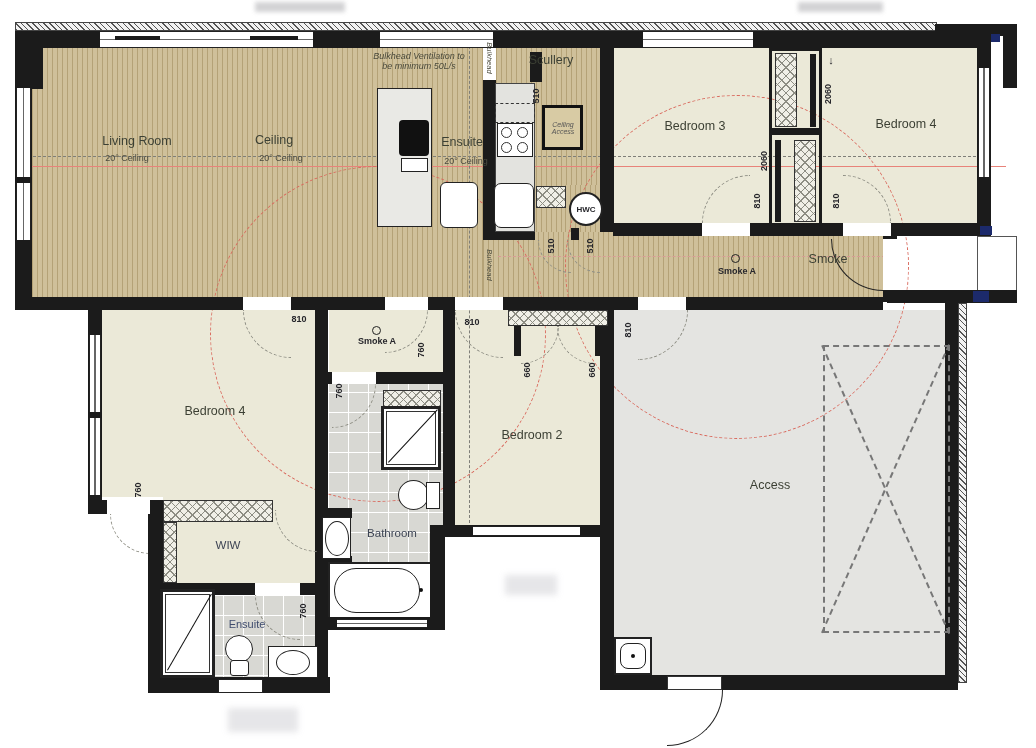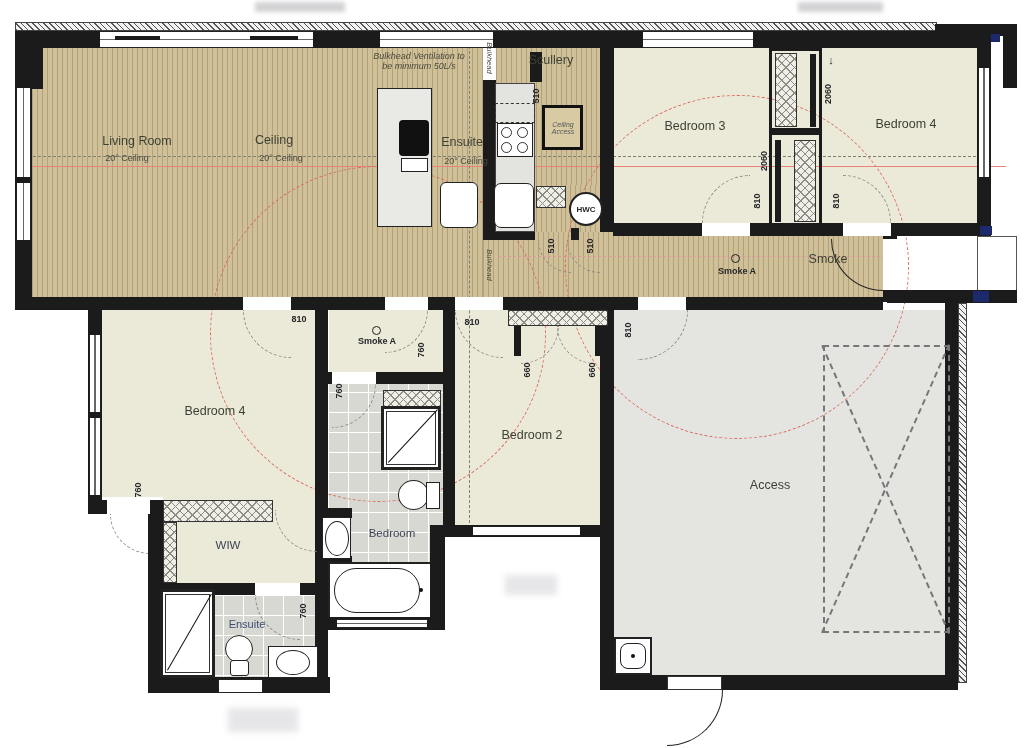--- a/index.html
+++ b/index.html
@@ -235,21 +235,21 @@
   <div class="a ceil" style="left:281px;top:158px">20° Ceiling</div>
   <div class="a lbl" style="left:462px;top:142px">Ensuite</div>
   <div class="a ceil" style="left:466px;top:161px">20° Ceiling</div>
   <div class="a lbl" style="left:551px;top:60px">Scullery</div>
   <div class="a lbl" style="left:695px;top:126px">Bedroom 3</div>
   <div class="a lbl" style="left:906px;top:124px">Bedroom 4</div>
   <div class="a lbl" style="left:828px;top:259px">Smoke</div>
   <div class="a lbl" style="left:215px;top:411px">Bedroom 4</div>
   <div class="a lbl" style="left:532px;top:435px">Bedroom 2</div>
   <div class="a lbl" style="left:770px;top:485px">Access</div>
-  <div class="a lbl" style="left:392px;top:533px;font-size:11.5px;color:#3d4454">Bedroom</div>
+  <div class="a lbl" style="left:392px;top:533px;font-size:11.5px;color:#3d4454">Bathroom</div>
   <div class="a lbl" style="left:228px;top:545px;font-size:11.5px;color:#3d4454">WIW</div>
   <div class="a lbl" style="left:247px;top:624px;font-size:11px;color:#3f4c6e">Ensuite</div>
 
   <div class="a note" style="left:419px;top:61px;width:100px">Bulkhead Ventilation to be minimum 50L/s</div>
   <div class="a note" style="left:563px;top:128px;width:38px;font-size:7px;color:#555">Ceiling Access</div>
   <div class="a note v" style="left:489px;top:58px;font-size:7.5px">Bulkhead</div>
   <div class="a note v" style="left:489px;top:265px;font-size:7.5px">Bulkhead</div>
   <div class="a dim" style="left:586px;top:209px;font-size:8px">HWC</div>
   <div class="a dim" style="left:377px;top:341px">Smoke A</div>
   <div class="a dim" style="left:737px;top:271px">Smoke A</div>

